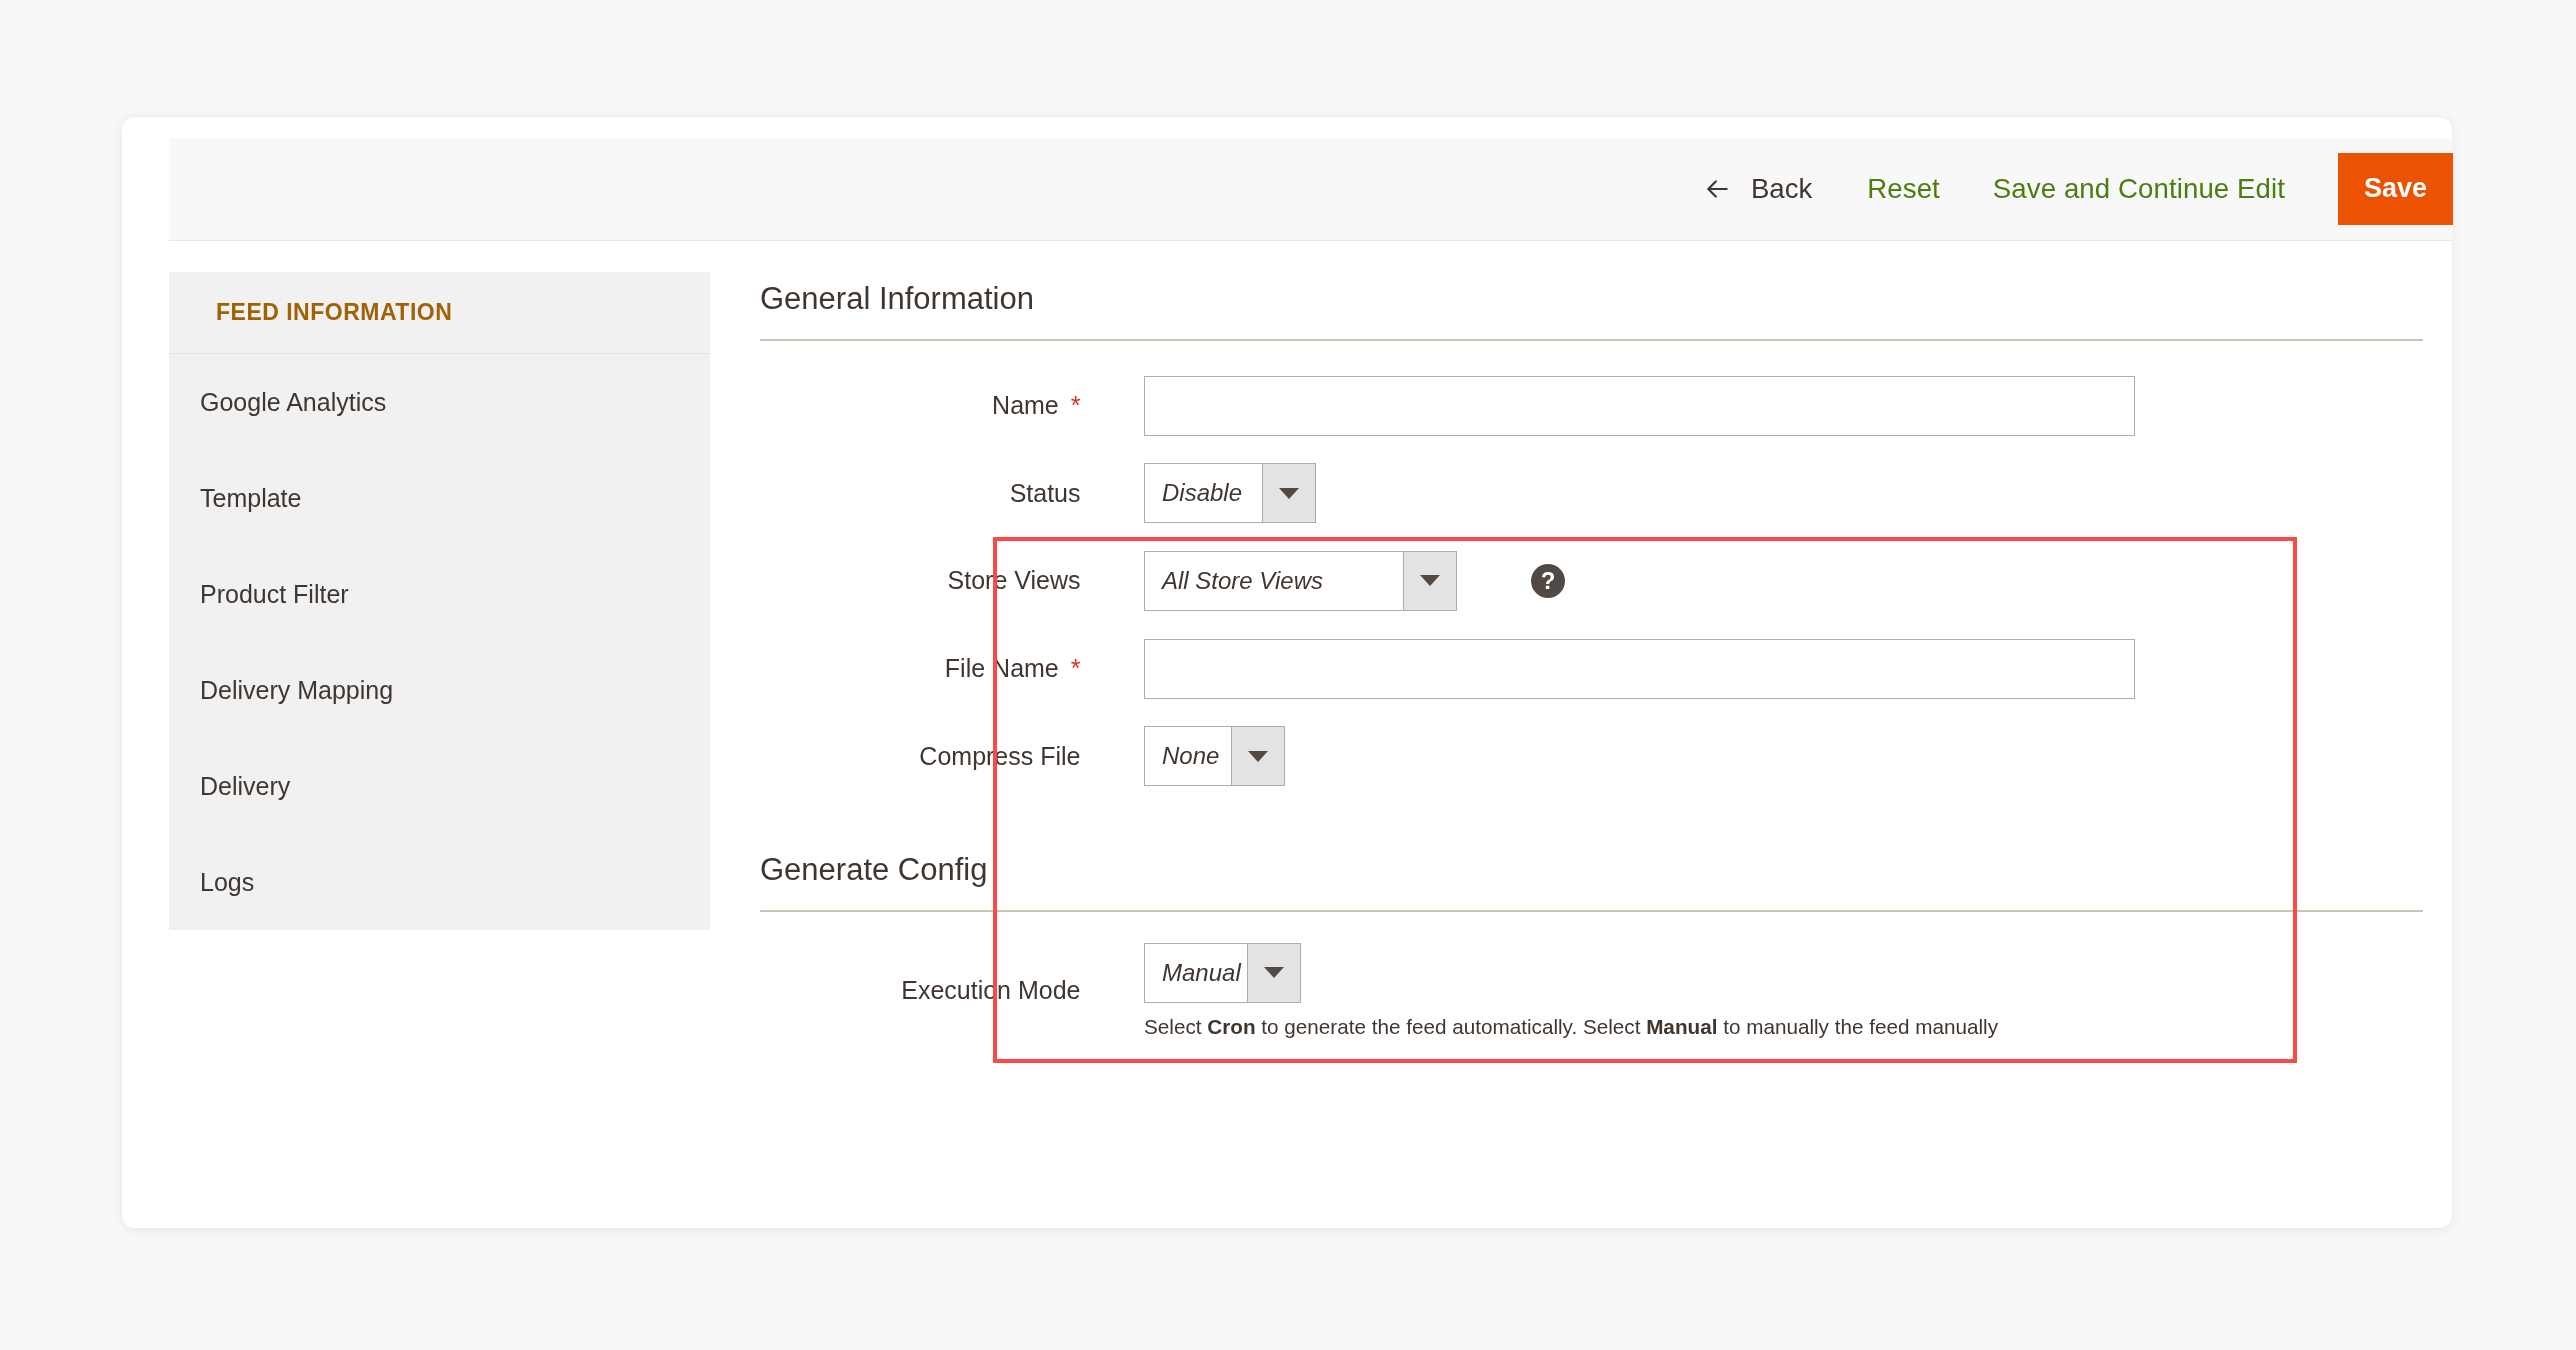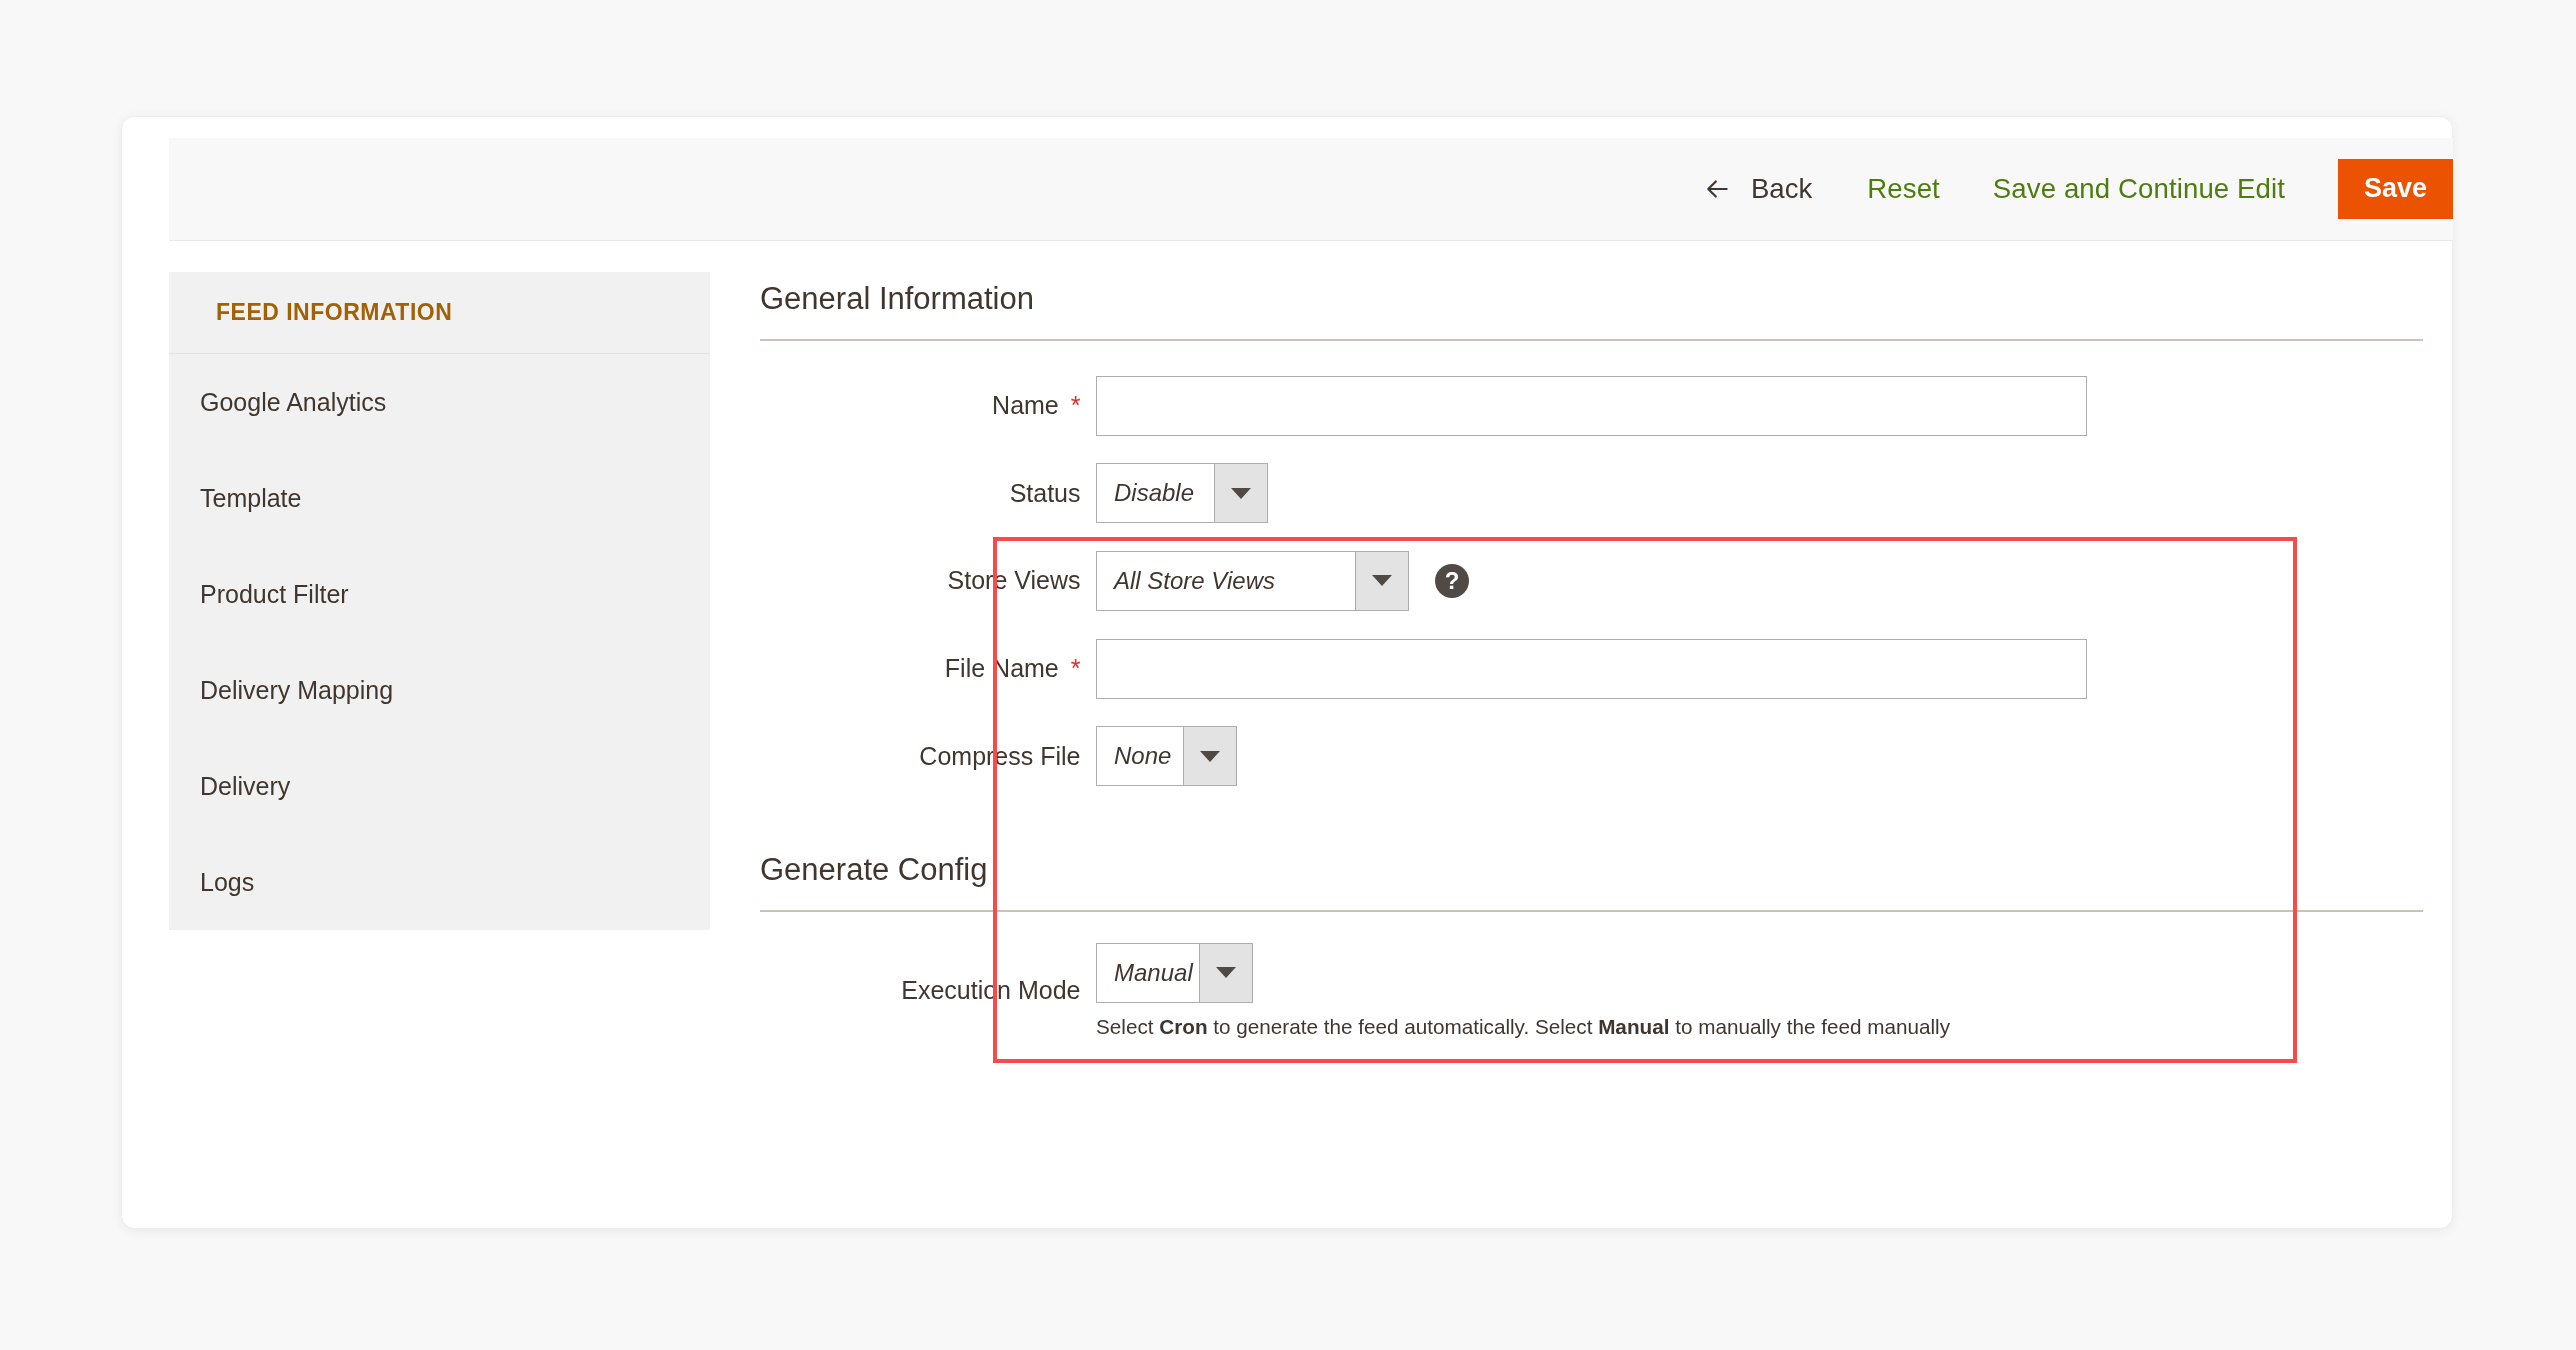--- a/index.html
+++ b/index.html
@@ -45,21 +45,21 @@
     display: flex;
     align-items: center;
     gap: 20px;
     margin-right: 55px;
     font-size: 27.6px;
     color: #41362f;
     cursor: pointer;
   }
   .back-arrow { display: block; width: 26px; height: 26px; }
   .save-btn {
-    width: 115px; height: 60px;
+    width: 115px; height: 72px;
     background: #eb5202;
     color: #ffffff;
     font-size: 27px;
     font-weight: bold;
     display: flex; align-items: center; justify-content: center;
     cursor: pointer;
     border: none;
     font-family: "Liberation Sans", sans-serif;
     margin-right: 0;
   }
@@ -115,20 +115,21 @@
   .section-rule {
     height: 1.7px;
     background: #cac3b4;
     width: 1663px;
   }
 
   .field-row {
     display: flex;
     align-items: center;
     min-height: 67px;
+    gap: 48px;
   }
   .field-label {
     width: 336px;
     text-align: right;
     font-size: 25px;
     color: #41362f;
     padding-right: 15.5px;
     white-space: nowrap;
     display: flex;
     align-items: center;

